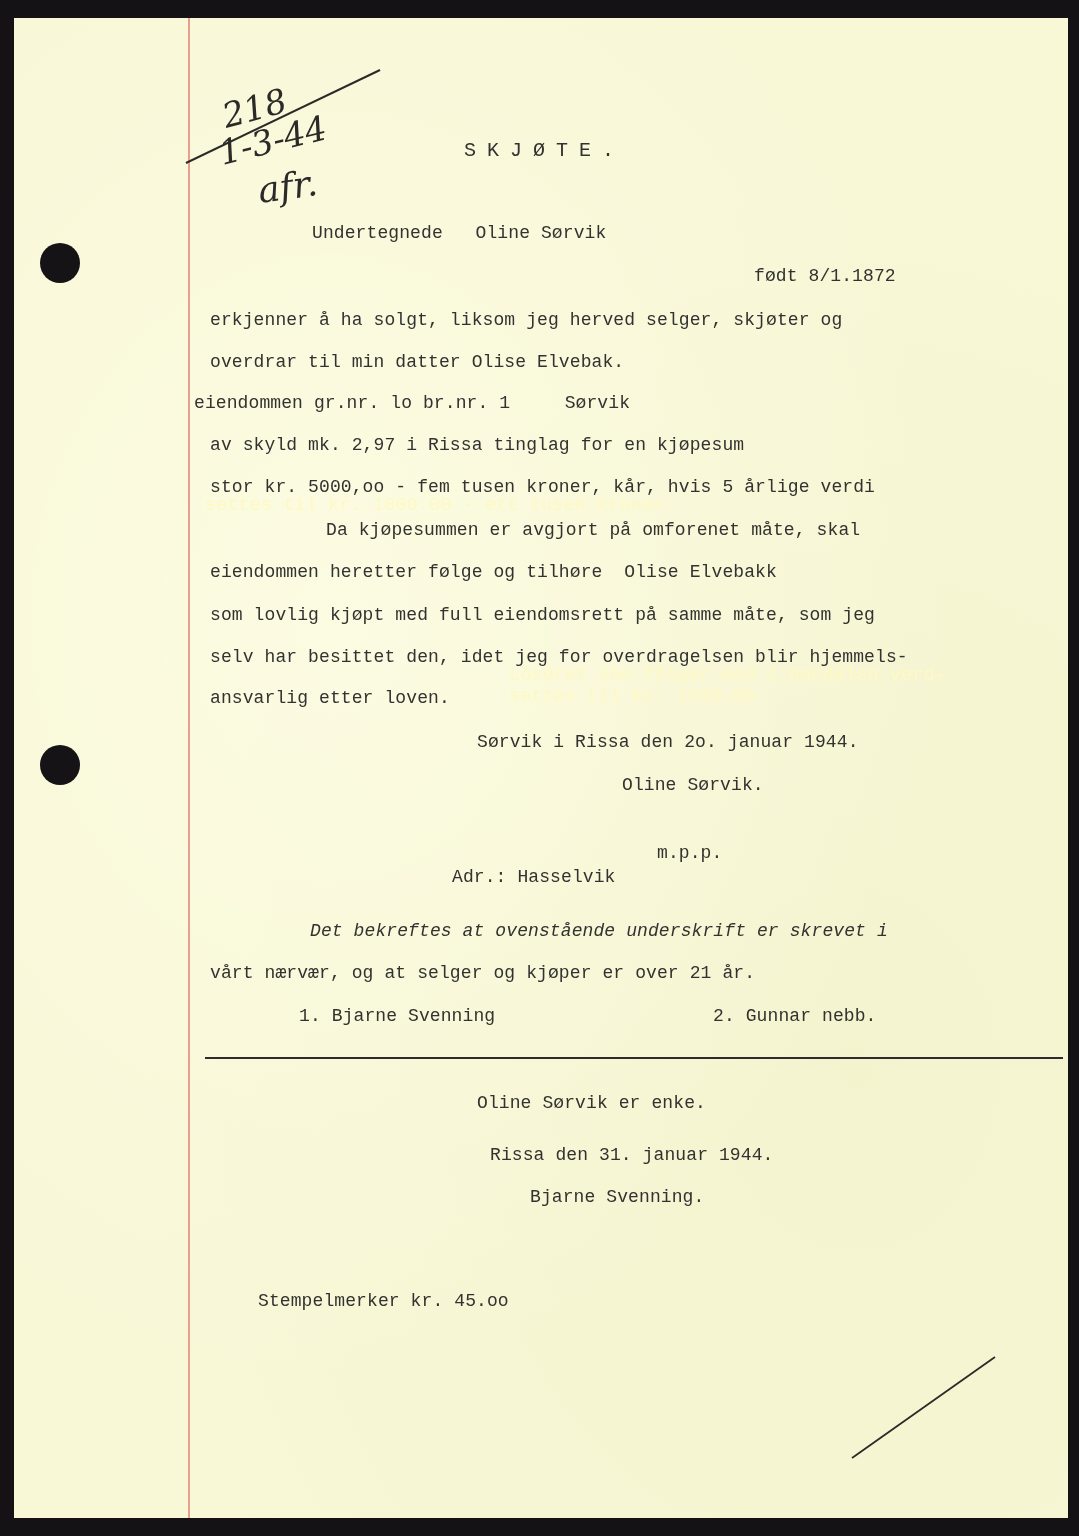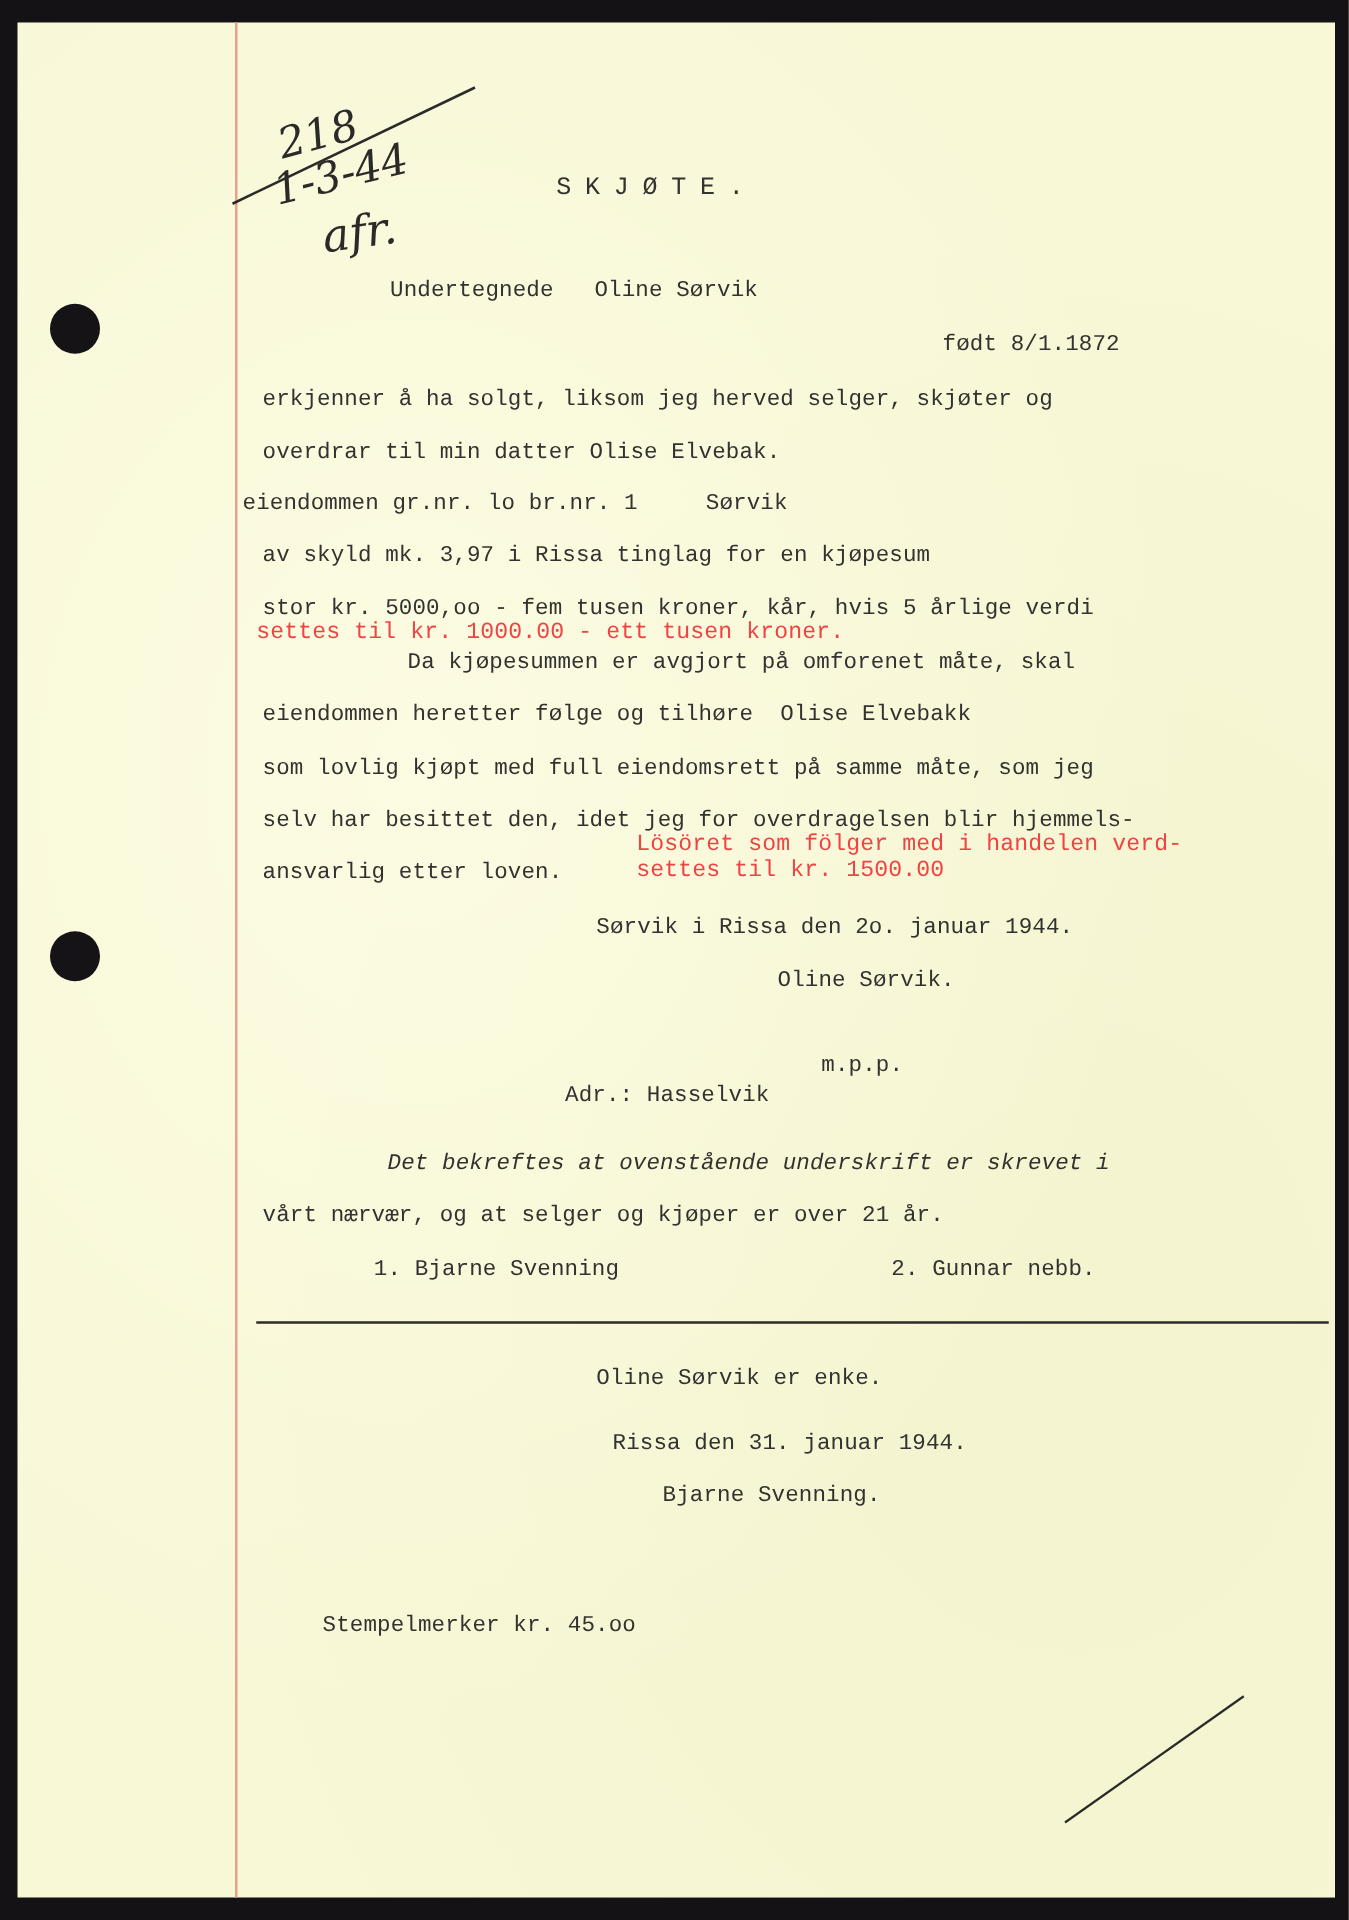--- a/index.html
+++ b/index.html
@@ -11,21 +11,21 @@
       radial-gradient(ellipse at 30% 40%, rgba(255,255,235,0.6), rgba(255,255,235,0) 60%),
       radial-gradient(ellipse at 80% 70%, rgba(240,240,200,0.5), rgba(240,240,200,0) 60%);
   }
   .margin-line { position:absolute; left:188px; top:18px; width:1.5px; height:1500px; background:#e8a08e; }
   .hole { position:absolute; width:40px; height:40px; border-radius:50%; background:#151315; }
   .t {
     position:absolute; white-space:pre; color:#333230;
     font-family:"Liberation Mono","DejaVu Sans Mono",monospace;
     font-size:18px; letter-spacing:0.1px; line-height:1;
   }
-  .t.sm { font-size:18.5px; color:#ef4444; }
+  .t.sm { font-size:18.5px; color:#fef9c3; }
   .t.title { letter-spacing:11px; font-size:20px; }
   .hw {
     position:absolute; color:#2b2a28; font-family:"DejaVu Serif",serif; font-style:italic;
   }
   .rule { position:absolute; left:205px; top:1057px; width:858px; height:2px; background:#2d2c2a; }
   svg.ink { position:absolute; left:0; top:0; }
 </style>
 </head>
 <body>
 
@@ -36,28 +36,28 @@
 
 <svg class="ink" width="1079" height="1536">
   <line x1="186" y1="163" x2="380" y2="70" stroke="#2b2a28" stroke-width="2"></line>
   <line x1="852" y1="1458" x2="995" y2="1357" stroke="#2b2a28" stroke-width="1.8"></line>
   <line x1="1037" y1="1023" x2="1037" y2="1023" stroke="#2b2a28" stroke-width="0"></line>
 </svg>
 <div class="hw" style="left:222px; top:88px; font-size:34px; transform:rotate(-15deg);">218</div>
 <div class="hw" style="left:218px; top:120px; font-size:34px; transform:rotate(-14deg);">1-3-44</div>
 <div class="hw" style="left:258px; top:166px; font-size:36px; transform:rotate(-8deg);">afr.</div>
 
-<div class="t title" style="left:445px; top:141px;">SKJØTE.</div>
+<div class="t title" style="left:464px; top:141px;">SKJØTE.</div>
 
 <div class="t" style="left:312px; top:224px;">Undertegnede   Oline Sørvik</div>
 <div class="t" style="left:754px; top:267px;">født 8/1.1872</div>
 <div class="t" style="left:210px; top:311px;">erkjenner å ha solgt, liksom jeg herved selger, skjøter og</div>
 <div class="t" style="left:210px; top:353px;">overdrar til min datter Olise Elvebak.</div>
 <div class="t" style="left:194px; top:394px;font-family:Liberation Mono, monospace;">eiendommen gr.nr. lo br.nr. 1     Sørvik</div>
-<div class="t" style="left:210px; top:436px;">av skyld mk. 3,97 i Rissa tinglag for en kjøpesum</div>
+<div class="t" style="left:210px; top:436px;">av skyld mk. 2,97 i Rissa tinglag for en kjøpesum</div>
 <div class="t" style="left:210px; top:478px;">stor kr. 5000,oo - fem tusen kroner, kår, hvis 5 årlige verdi</div>
 <div class="t sm" style="left:205px; top:497px;">settes til kr. 1000.00 - ett tusen kroner.</div>
 <div class="t" style="left:326px; top:521px;text-align:center;">Da kjøpesummen er avgjort på omforenet måte, skal</div>
 <div class="t" style="left:210px; top:563px;">eiendommen heretter følge og tilhøre  Olise Elvebakk</div>
 <div class="t" style="left:210px; top:606px;">som lovlig kjøpt med full eiendomsrett på samme måte, som jeg</div>
 <div class="t" style="left:210px; top:648px;">selv har besittet den, idet jeg for overdragelsen blir hjemmels-</div>
 <div class="t sm" style="left:509px; top:667px;">Lösöret som fölger med i handelen verd-</div>
 <div class="t" style="left:210px; top:689px;">ansvarlig etter loven.</div>
 <div class="t sm" style="left:509px; top:688px;">settes til kr. 1500.00</div>
 

